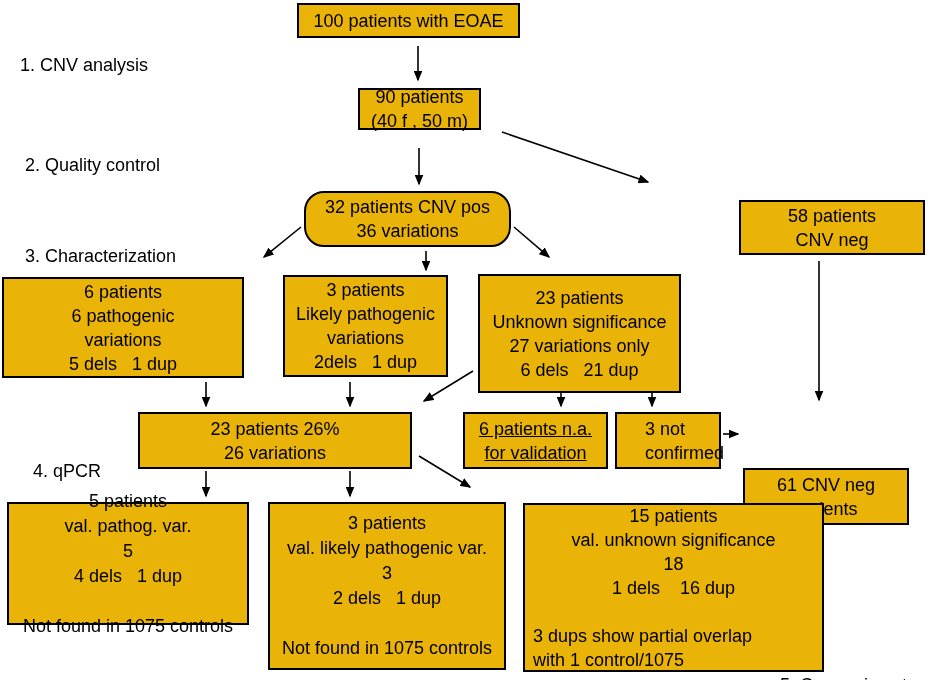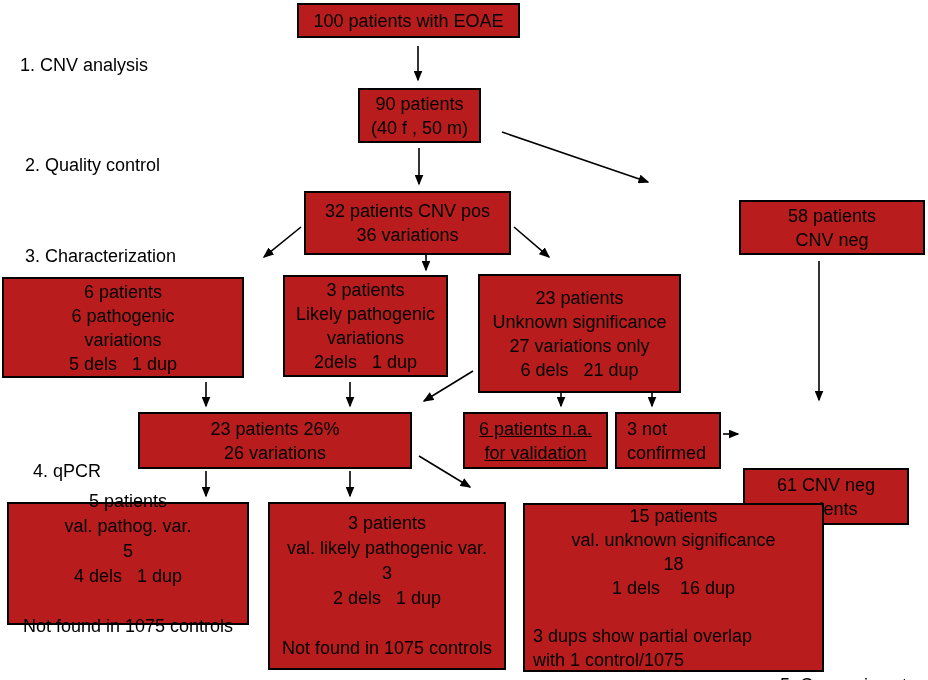--- a/index.html
+++ b/index.html
@@ -15,51 +15,51 @@
   .arrow-layer {
     position: absolute;
     left: 0; top: 0;
     width: 928px; height: 680px;
   }
   .arrow-layer line { stroke: #000000; stroke-width: 1.6; }
   .box {
     position: absolute;
     box-sizing: border-box;
     border: 2px solid #000000;
-    background: #b91c1c;
+    background: #eab308;
     display: flex;
     flex-direction: column;
     justify-content: center;
     align-items: center;
     text-align: center;
     font-size: 18px;
     line-height: 24px;
   }
   .box .line {
     display: block;
     width: 100%;
     min-height: 24px;
     white-space: pre-wrap;
   }
   .box .line.left { text-align: left; padding-left: 8px; box-sizing: border-box; }
-  .box.align-left { align-items: flex-end; text-align: left; padding-left: 10px; }
+  .box.align-left { align-items: flex-end; text-align: left; padding-left: 28px; }
   .box.tall { line-height: 25px; }
   .box.tall .line { min-height: 25px; }
   .step-label {
     position: absolute;
     font-size: 18px;
     line-height: 23px;
     white-space: pre-wrap;
   }
   .step-label .line { display: block; min-height: 23px; }
 
   
   .b-eoae          { left: 297px; top: 3px;   width: 223px; height: 35px; }
-  .b-quality       { left: 358px; top: 88px;  width: 123px; height: 55px; }
-  .b-cnv-pos       { left: 304px; top: 191px; width: 207px; height: 64px; }
+  .b-quality       { left: 358px; top: 88px;  width: 123px; height: 42px; }
+  .b-cnv-pos       { left: 304px; top: 191px; width: 207px; height: 56px; border-radius: 20px; }
   .b-cnv-neg       { left: 720px; top: 200px; width: 186px; height: 55px; margin-left: 19px; }
   .b-pathogenic    { left: 2px;   top: 277px; width: 242px; height: 101px; }
   .b-likely        { left: 283px; top: 275px; width: 165px; height: 102px; }
   .b-unknown       { left: 478px; top: 274px; width: 203px; height: 119px; }
   .b-qpcr          { left: 138px; top: 412px; width: 274px; height: 57px; }
   .b-na            { left: 463px; top: 412px; width: 145px; height: 57px; text-decoration: underline; }
   .b-notconf       { left: 615px; top: 412px; width: 106px; height: 57px; }
   .b-cnv-neg-total { left: 743px; top: 428px; width: 166px; height: 57px; margin-top: 40px; }
   .b-val-path      { left: 7px;   top: 502px; width: 242px; height: 123px; }
   .b-val-likely    { left: 268px; top: 502px; width: 238px; height: 168px; }

